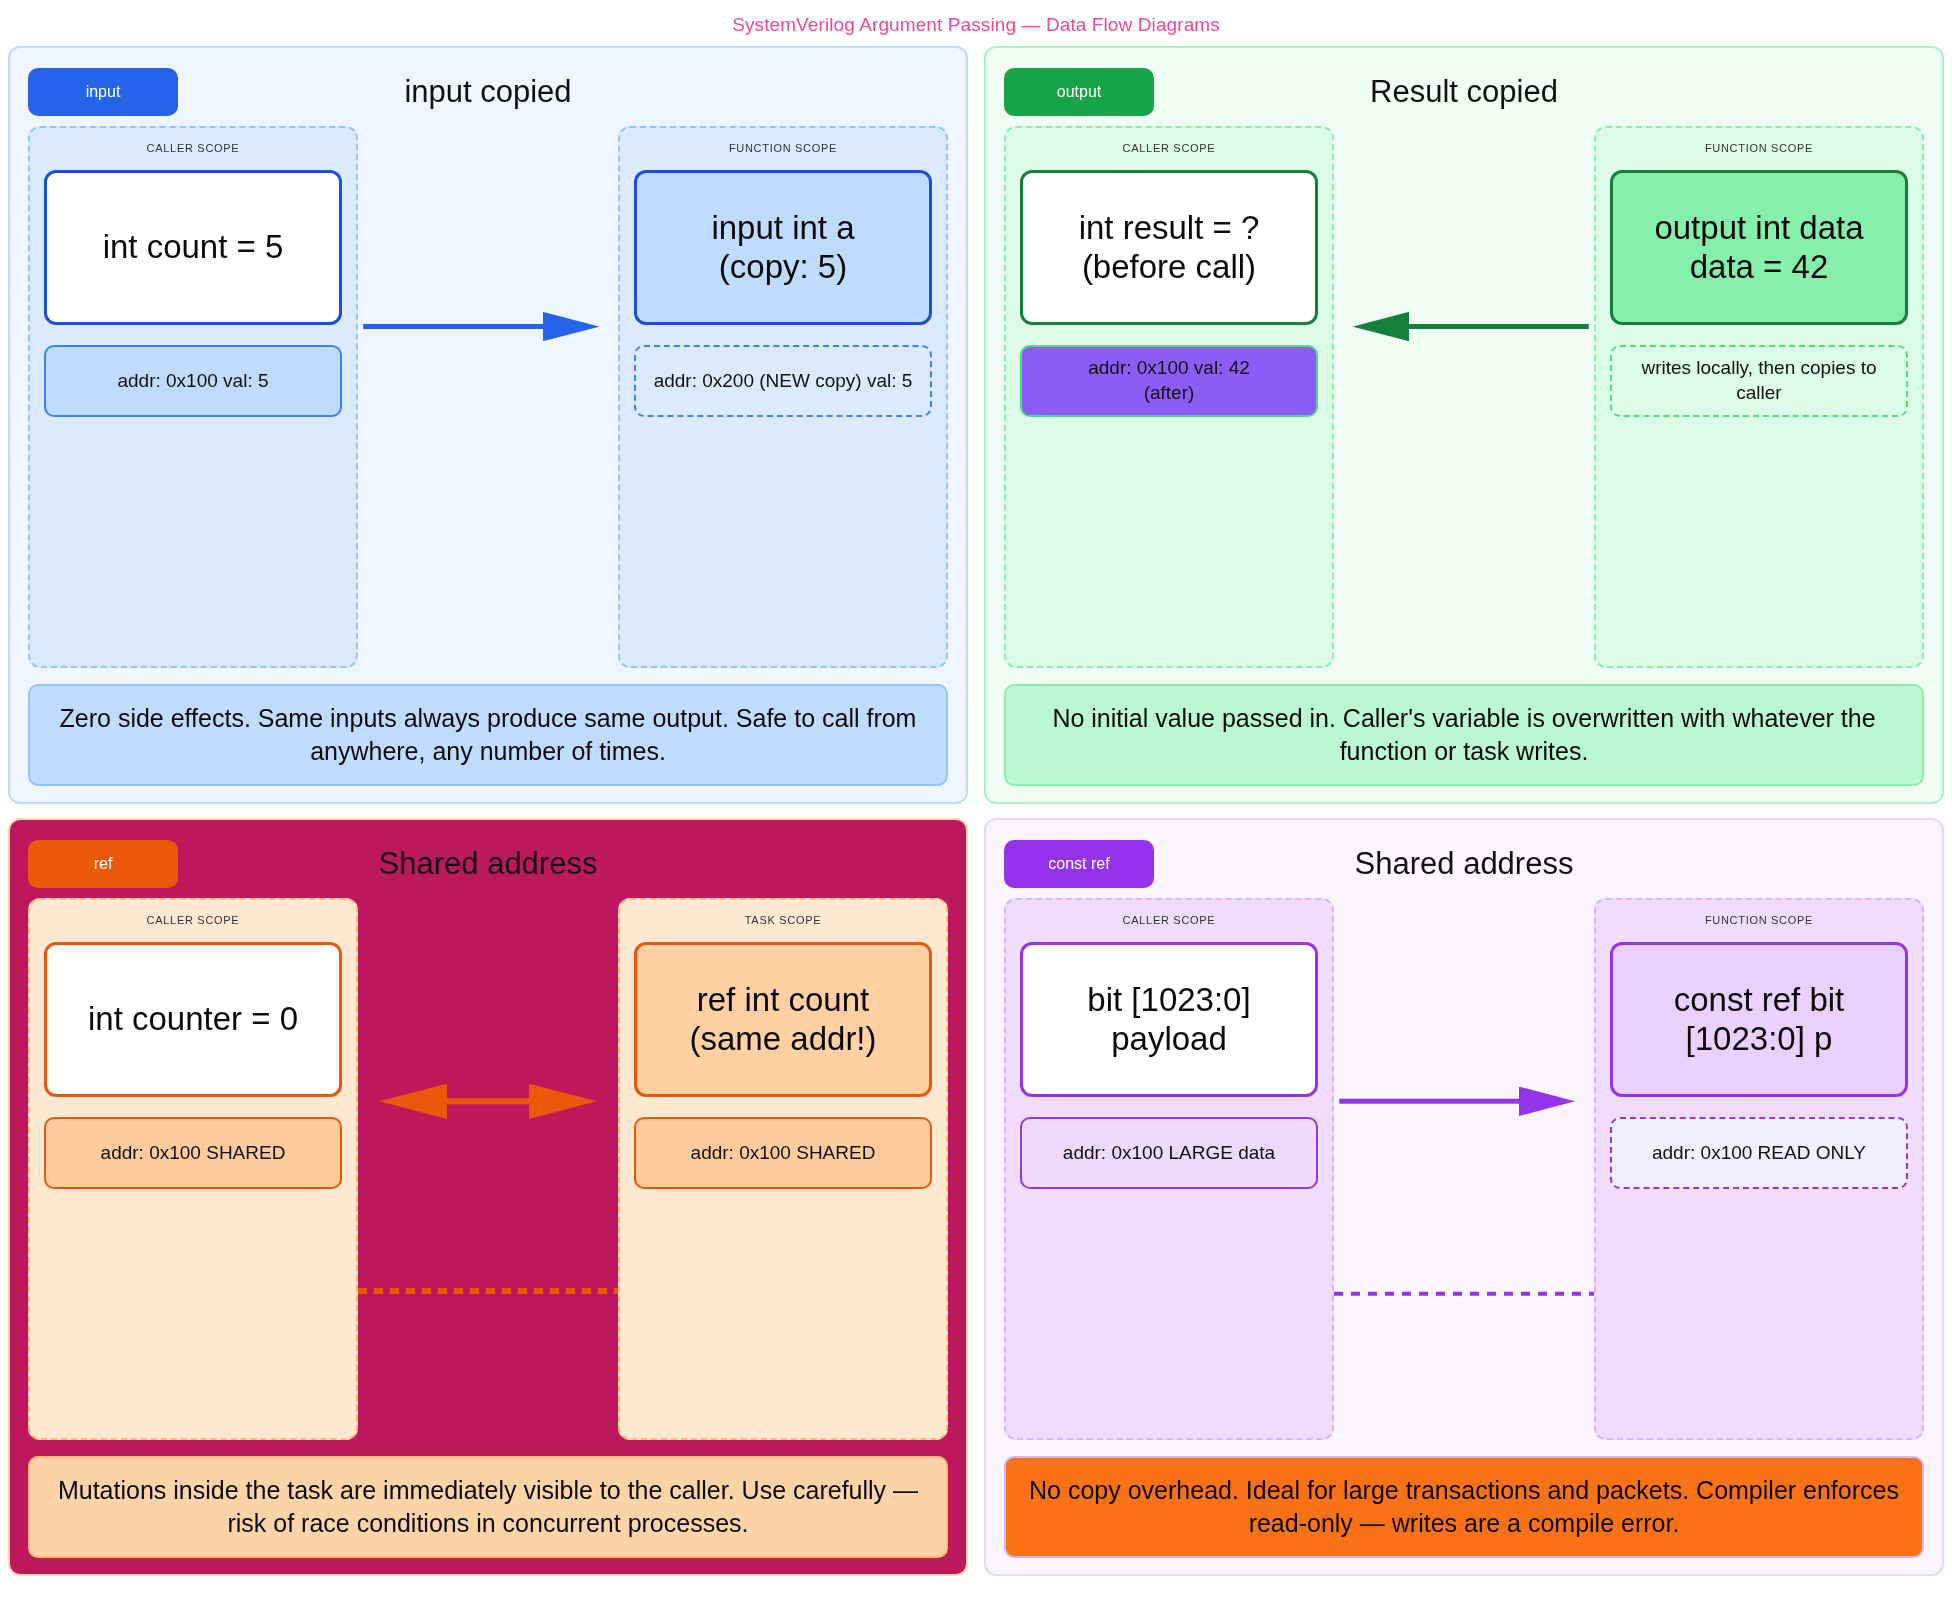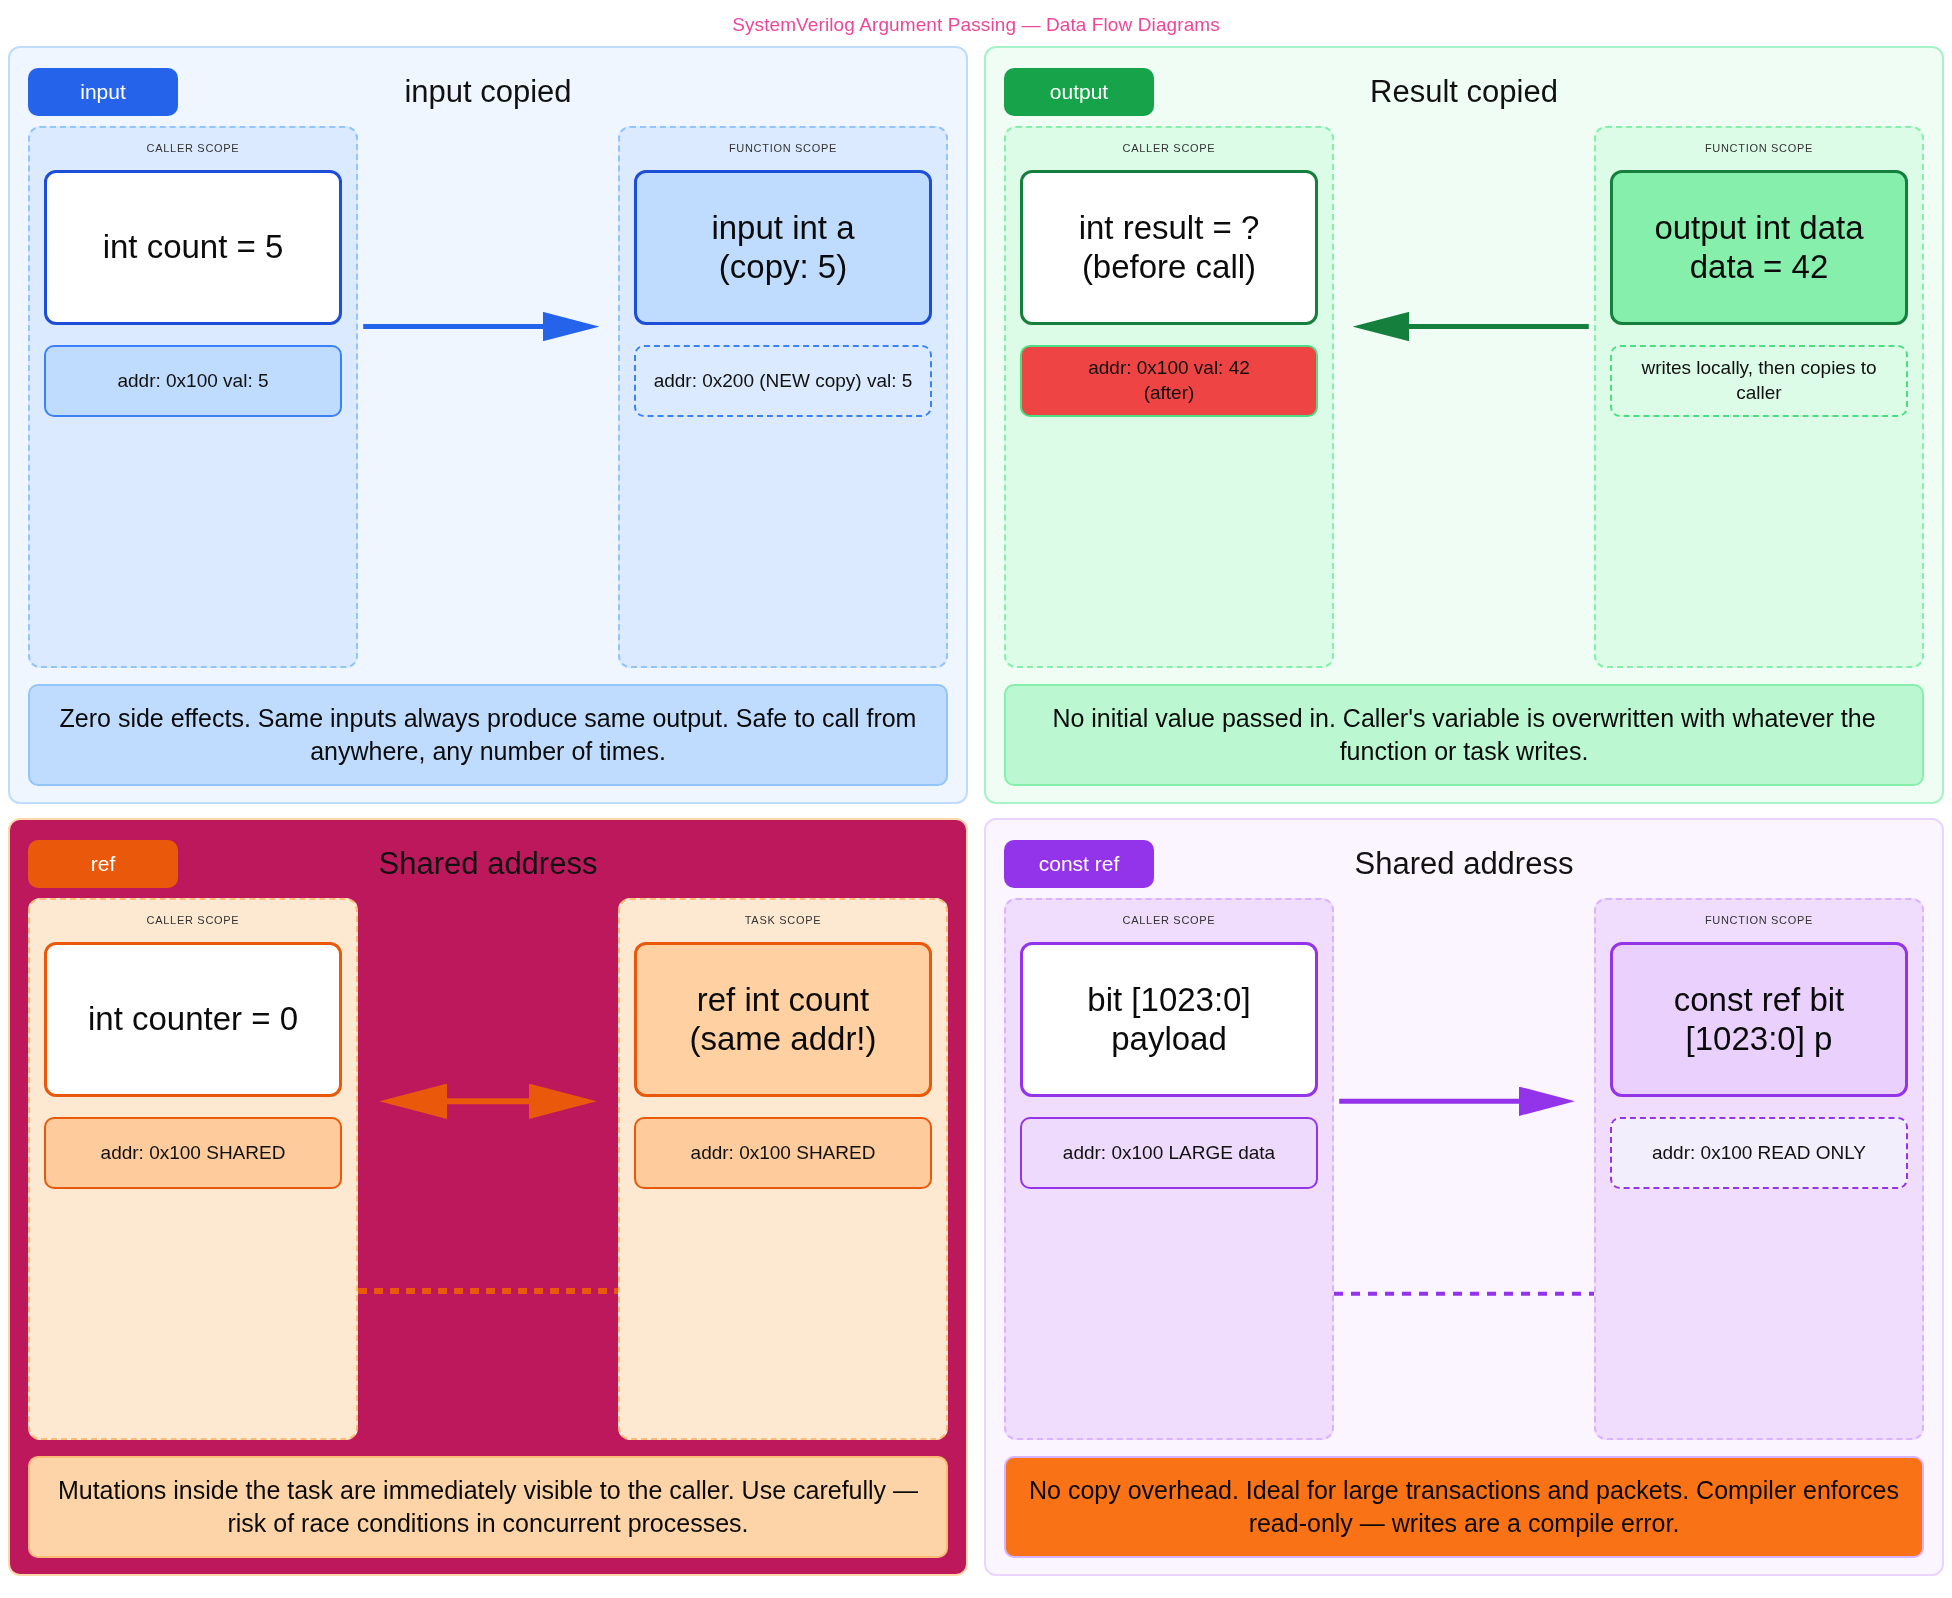--- a/index.html
+++ b/index.html
@@ -44,21 +44,21 @@
     height: 62px;
     flex: 0 0 auto;
   }
   .badge {
     position: absolute;
     left: 0; top: 4px;
     min-width: 150px;
     height: 48px;
     border-radius: 10px;
     color: #ffffff;
-    font-size: 21px;
+    font-size: 16px;
     display: flex;
     align-items: center;
     justify-content: center;
     padding: 0 16px;
   }
   .panel-heading {
     text-align: center;
     font-size: 31px;
     color: #111111;
     line-height: 48px;
@@ -153,21 +153,21 @@
   .p-blue .meta { border-color: #3b82f6; background: #bfdbfe; }
   .p-blue .meta.dashed { background: transparent; }
   .p-blue .note { border-color: #93c5fd; background: #bfdbfe; }
 
   
   .p-green { border-color: #a7f3c8; background: #f0fdf4; }
   .p-green .badge { background: #16a34a; }
   .p-green .scope { border-color: #86efac; background: #dcfce7; }
   .p-green .node { border-color: #15803d; background: #ffffff; }
   .p-green .node.filled { background: #86efac; }
-  .p-green .meta { border-color: #4ade80; background: #ef4444; }
+  .p-green .meta { border-color: #4ade80; background: #8b5cf6; }
   .p-green .meta.dashed { background: transparent; }
   .p-green .note { border-color: #86efac; background: #bbf7d0; }
 
   
   .p-orange { border-color: #fed7aa; background: #be185d; }
   .p-orange .badge { background: #ea580c; }
   .p-orange .scope { border-color: #fdba74; background: #fde9d2; }
   .p-orange .node { border-color: #ea580c; background: #ffffff; }
   .p-orange .node.filled { background: #fed0a2; }
   .p-orange .meta { border-color: #ea580c; background: #fdcb9c; }

